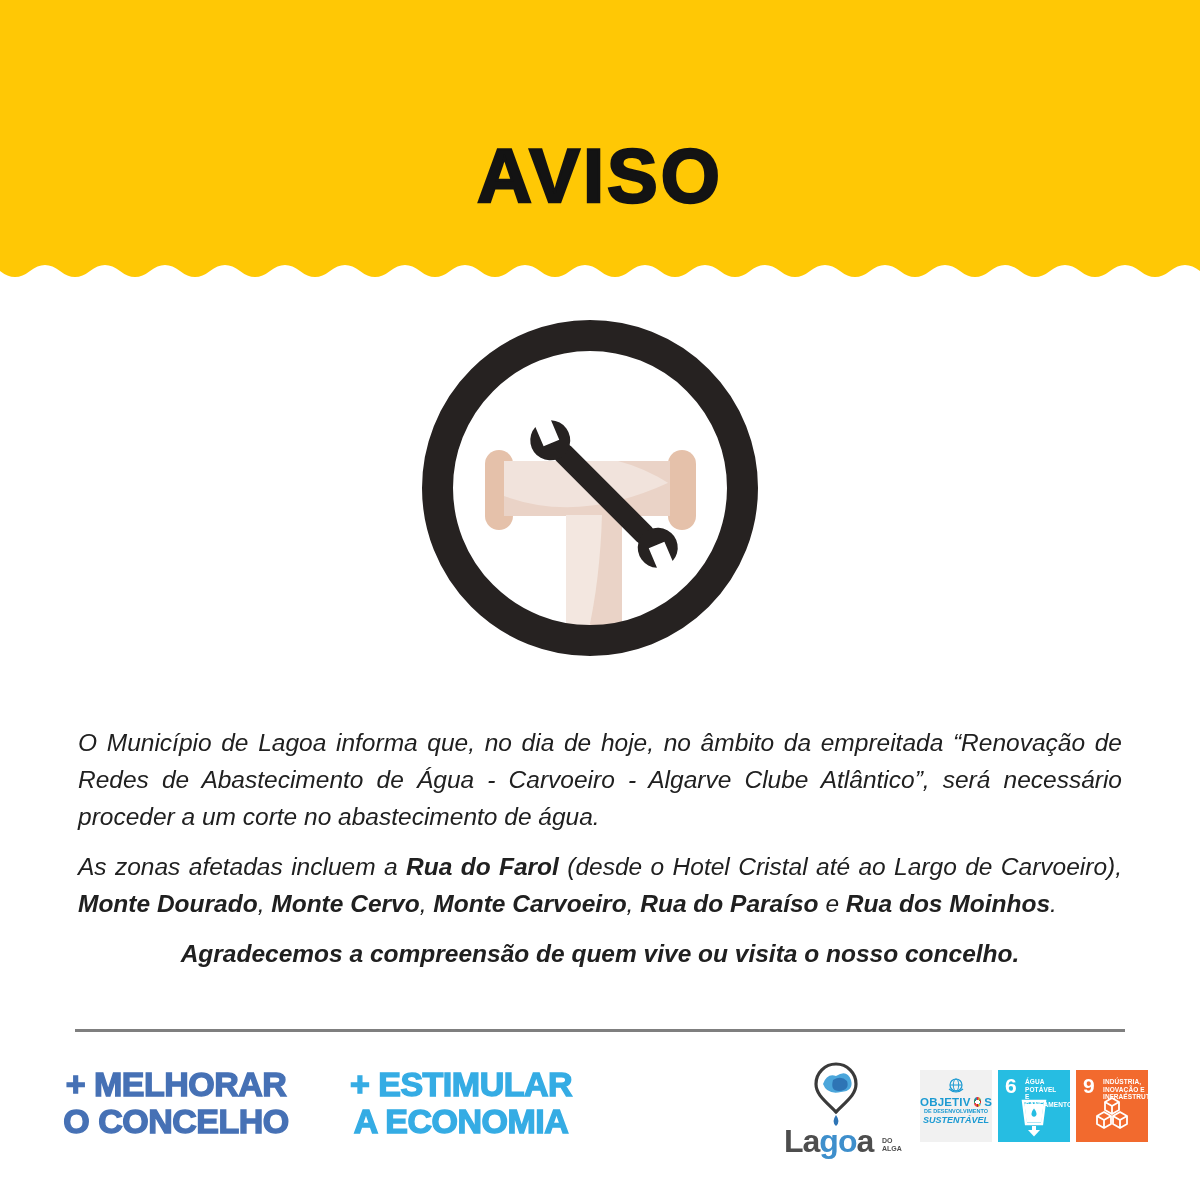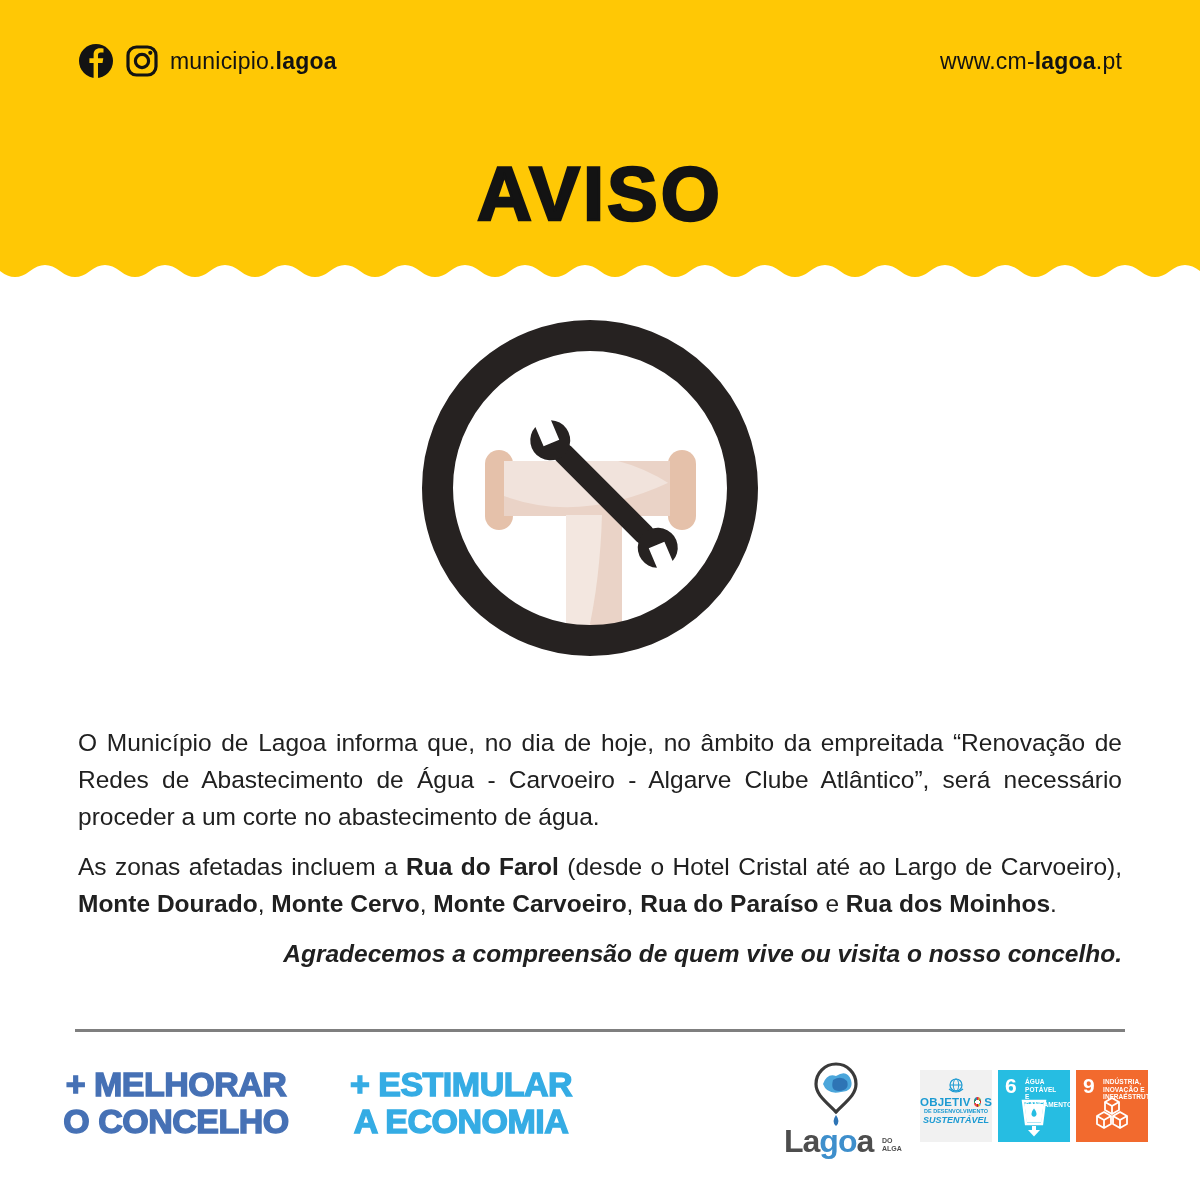--- a/index.html
+++ b/index.html
@@ -6,31 +6,31 @@
   .poster{position:relative;width:1200px;height:1200px;background:#fff;overflow:hidden;
           font-family:"Liberation Sans",sans-serif;color:#1e1e1e;}
   
   .band{position:absolute;left:0;top:0;width:1200px;height:258px;background:#FFC805;}
   .wave{position:absolute;left:0;top:257px;width:1200px;height:28px;display:block;}
   .topbar{position:absolute;left:78px;right:78px;top:42px;height:38px;
           display:flex;justify-content:space-between;align-items:center;}
   .social{display:flex;align-items:center;gap:11px;}
   .handle,.website{font-size:23px;color:#131313;letter-spacing:.2px;}
   .bold{font-weight:bold;}
-  .title{position:absolute;left:0;right:0;top:132px;margin:18px;text-align:center;
+  .title{position:absolute;left:0;right:0;top:132px;margin:0;text-align:center;
          font-size:76px;font-weight:bold;letter-spacing:3px;color:#131313;
          -webkit-text-stroke:2.5px #131313;}
   
   .main-icon{position:absolute;left:420px;top:318px;width:340px;height:340px;}
   
   .body-text{position:absolute;left:78px;right:78px;top:724px;
              font-size:24.5px;line-height:37px;text-align:justify;color:#202020;}
-  .body-text p{margin:0 0 13px 0;}
+  .body-text p{margin:0 0 13px 0;font-style:italic;}
   .body-text .b{font-weight:bold;}
-  .thanks{margin-top:9px !important;font-weight:bold;font-style:italic;text-align:right;}
+  .thanks{margin-top:9px !important;font-weight:bold;font-style:italic;text-align:center;}
   
   .divider{position:absolute;left:75px;top:1029px;width:1050px;height:3px;background:#7F7F7F;}
   .slogan{position:absolute;top:1066px;font-weight:bold;font-size:34px;line-height:37px;
           text-align:center;letter-spacing:-.5px;-webkit-text-stroke:1.4px currentColor;}
   .slogan-improve{left:48px;width:256px;}
   .slogan-economy{left:328px;width:266px;}
   .lagoa-logo{position:absolute;left:778px;top:1060px;width:124px;height:100px;}
   .sdg-tile{position:absolute;top:1070px;width:72px;height:72px;box-sizing:border-box;}
   .sdg-block{left:920px;background:#F1F1F1;color:#1B9AD2;text-align:center;padding-top:6px;}
   .sdg-block .t1{font-size:11.5px;font-weight:bold;letter-spacing:.2px;line-height:12px;display:flex;align-items:center;justify-content:center;gap:3px;}
@@ -45,39 +45,20 @@
   .sdg-num{position:absolute;left:7px;top:5px;font-size:21px;font-weight:bold;line-height:22px;}
   .sdg-label{position:absolute;left:27px;top:8px;font-size:6.5px;font-weight:bold;line-height:7.5px;letter-spacing:.1px;}
   .sdg-art{position:absolute;left:0;top:0;width:72px;height:72px;}
 </style>
 </head>
 <body>
 
 <div class="poster">
 
   <div class="band" style="background: rgb(255, 200, 5);">
-    <div class="topbar">
-      <div class="social">
-        <svg width="36" height="36" viewBox="0 0 36 36">
-          <circle cx="18" cy="18" r="17" fill="#131313"></circle>
-          <path d="M20 35 L20 20 H24.5 L25.3 15.3 H20 V12.2 C20 10.6 20.8 9.6 22.6 9.6 H25.5 V5.5 C24.8 5.4 23.3 5.3 21.9 5.3 C18.2 5.3 15.6 7.5 15.6 11.6 V15.3 H11.4 V20 H15.6 V35 Z" fill="#FFC805"></path>
-        </svg>
-        <svg width="34" height="34" viewBox="0 0 34 34">
-          <rect x="3" y="3" width="28" height="28" rx="8.5" fill="none" stroke="#131313" stroke-width="3.2"></rect>
-          <circle cx="17" cy="17" r="6.6" fill="none" stroke="#131313" stroke-width="3.2"></circle>
-          <circle cx="25.3" cy="8.8" r="2.1" fill="#131313"></circle>
-        </svg>
-        <div class="handle">
-          <span>municipio.</span><span class="bold">lagoa</span>
-        </div>
-      </div>
-      <div class="website">
-        <span>www.cm-</span><span class="bold">lagoa</span><span>.pt</span>
-      </div>
-    </div>
     <h1 class="title">AVISO</h1>
   </div>
   <svg class="wave" viewBox="0 0 1200 28" preserveAspectRatio="none">
     <path fill="#FFC805" d="M0 14 Q15 26 30 14 T60 14 T90 14 T120 14 T150 14 T180 14 T210 14 T240 14 T270 14 T300 14 T330 14 T360 14 T390 14 T420 14 T450 14 T480 14 T510 14 T540 14 T570 14 T600 14 T630 14 T660 14 T690 14 T720 14 T750 14 T780 14 T810 14 T840 14 T870 14 T900 14 T930 14 T960 14 T990 14 T1020 14 T1050 14 T1080 14 T1110 14 T1140 14 T1170 14 T1200 14 L1200 0 L0 0 Z" style="fill: rgb(255, 200, 5);"></path>
   </svg>
 
   <svg class="main-icon" viewBox="-170 -170 340 340">
     <g>
       <rect x="-105" y="-38" width="28" height="80" rx="14" fill="#E5C1AA"></rect>
       <rect x="78" y="-38" width="28" height="80" rx="14" fill="#E5C1AA"></rect>

